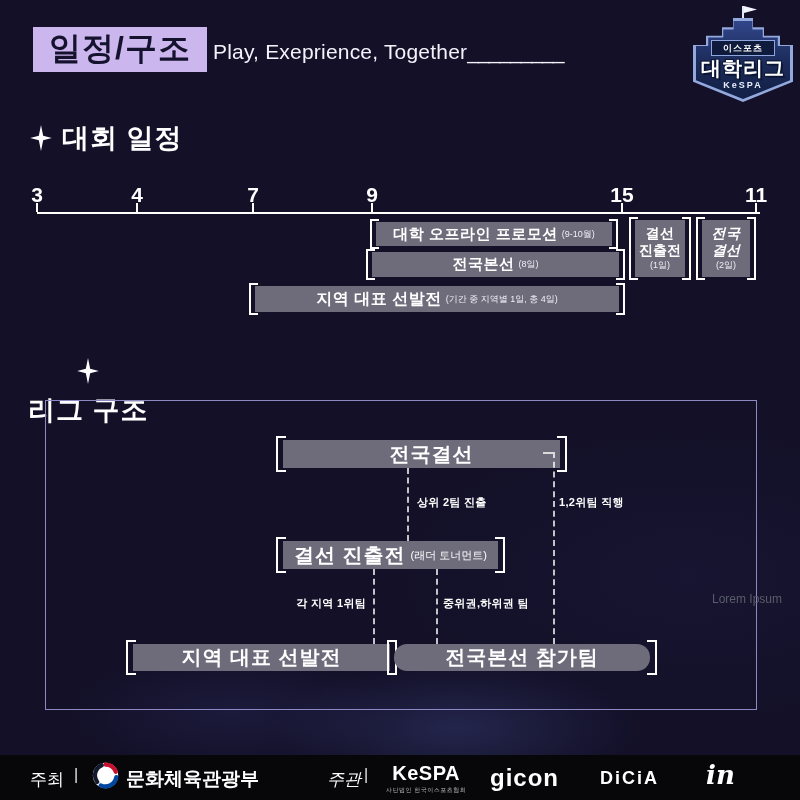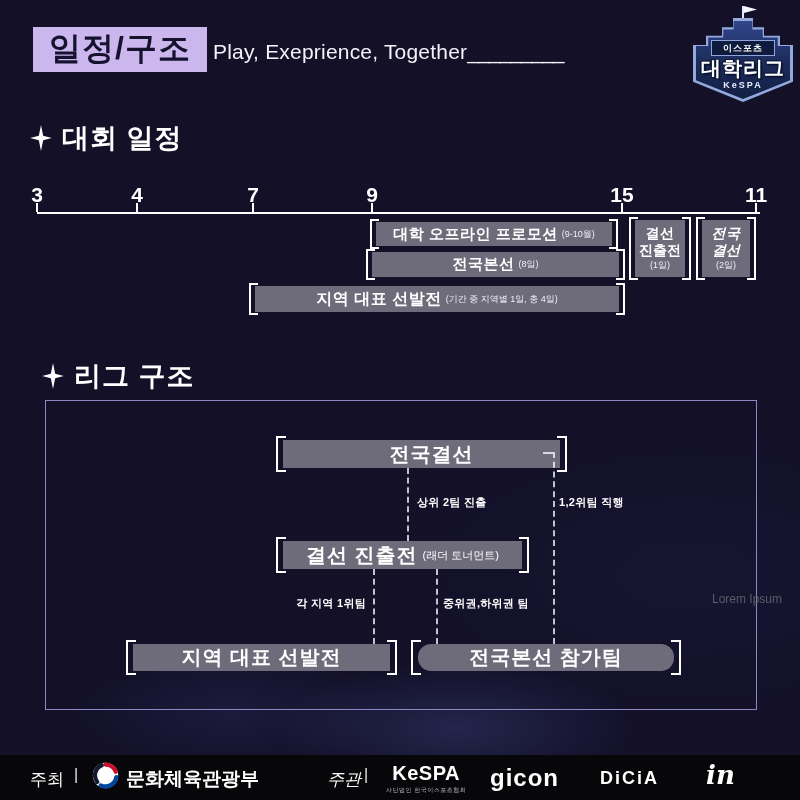--- a/index.html
+++ b/index.html
@@ -37,21 +37,21 @@
     font-size:9px; font-weight:700; color:#fff; letter-spacing:1px; }
   .logo-main { left:0; right:0; top:49px; text-align:center; font-size:20px; font-weight:900;
     color:#fff; letter-spacing:1px;
     text-shadow:1px 1px 0 #0c1736,-1px 1px 0 #0c1736,1px -1px 0 #0c1736,-1px -1px 0 #0c1736,2px 2px 0 #0c1736; }
   .logo-kespa { left:0; right:0; top:74px; text-align:center; font-size:9px; font-weight:700;
     color:#e8edfa; letter-spacing:2px; }
 
   
   .sec-title { display:flex; align-items:center; gap:8px; font-size:27px; font-weight:800; color:#fff; letter-spacing:1px; }
   .sec1 { left:28px; top:120px; }
-  .sec2 { left:40px; top:358px; }
+  .sec2 { left:28px; top:358px;flex-direction:column; }
   .spark { width:26px; height:26px; flex:0 0 26px; }
 
   
   .axis { left:37px; top:212px; width:723px; height:2px; background:#fff; }
   .tick { top:203px; width:2px; height:9px; background:#fff; }
   .tick-num { top:183px; transform:translateX(-50%); font-size:21px; font-weight:700; color:#fff; }
 
   .tbar { background:#6e6b7a; color:#fff; display:flex; align-items:center; justify-content:center; }
   .tbar::before { content:""; position:absolute; left:-6px; top:-3px; bottom:-3px; width:7px;
     border:2px solid #fff; border-right:none; }
@@ -75,23 +75,23 @@
   
   .frame { left:45px; top:400px; width:710px; height:308px; border:1px solid #8d89c4; }
   .node { background:#6e6b7a; color:#fff; display:flex; align-items:center; justify-content:center; gap:5px; }
   .node::before { content:""; position:absolute; left:-7px; top:-4px; bottom:-4px; width:8px;
     border:2px solid #fff; border-right:none; }
   .node::after  { content:""; position:absolute; right:-7px; top:-4px; bottom:-4px; width:8px;
     border:2px solid #fff; border-left:none; }
   .node .main { font-size:20px; font-weight:800; letter-spacing:1px; }
   .node .sub { font-size:11px; font-weight:400; }
   .node-final    { left:283px; top:440px; width:257px; height:28px;padding-left:20px; }
-  .node-qual     { left:283px; top:541px; width:239px; height:28px; }
+  .node-qual     { left:283px; top:541px; width:215px; height:28px; }
   .node-regional { left:133px; top:644px; width:257px; height:27px; }
-  .node-national { left:418px; top:644px; width:256px; height:27px;border-radius:13px; }
+  .node-national { left:394px; top:644px; width:256px; height:27px;border-radius:13px; }
 
   .dash-v { width:0; border-left:2px dashed rgba(255,255,255,.75); }
   .dash-h { height:0; border-top:2px dashed rgba(255,255,255,.75); }
   .dv1 { left:407px; top:468px; height:73px; }
   .dv2 { left:373px; top:569px; height:75px; }
   .dv3 { left:436px; top:569px; height:75px; }
   .dv4 { left:553px; top:452px; height:192px; }
   .dh1 { left:543px; top:452px; width:10px; }
 
   .edge-lbl { font-size:11px; font-weight:700; color:#fff; letter-spacing:.3px; }

